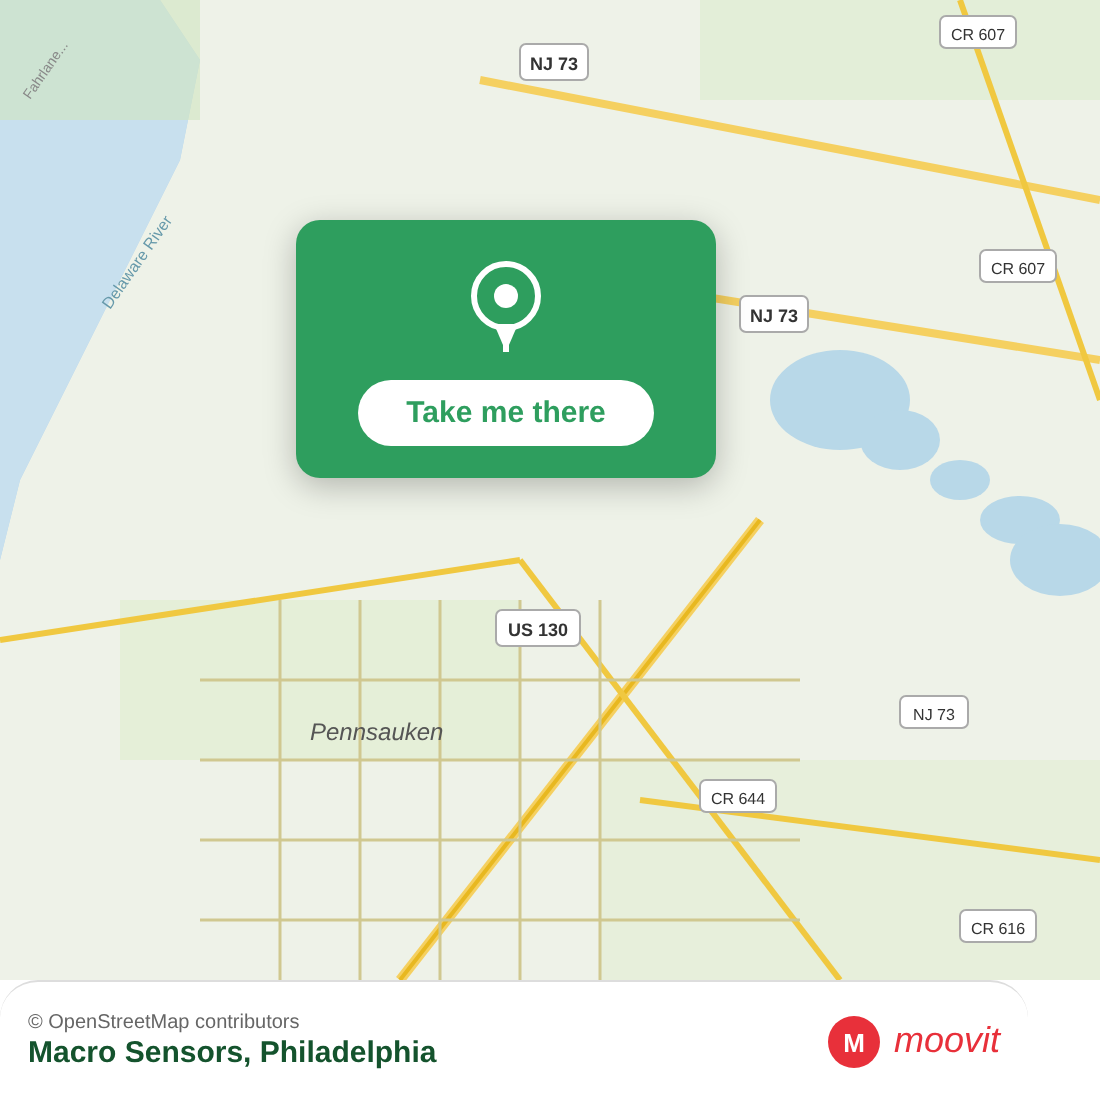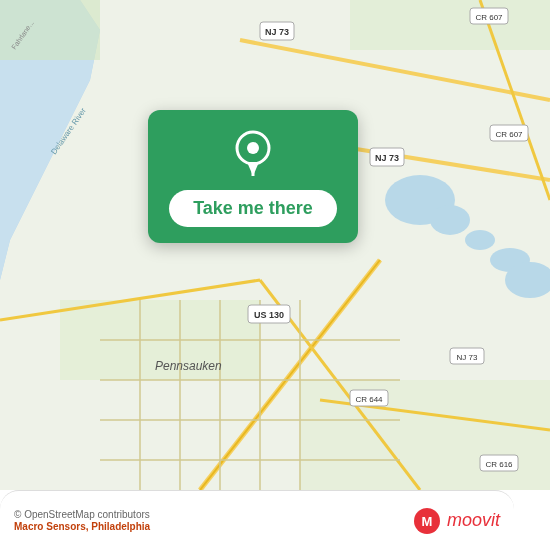--- a/index.html
+++ b/index.html
@@ -45,21 +45,21 @@
       height: 52px;
       margin-bottom: 10px;
     }
 
     #take-me-there-btn {
       background: white;
       color: #2e9e5e;
       border: none;
       border-radius: 24px;
       padding: 8px 24px;
-      font-size: 18px;
+      font-size: 15px;
       font-weight: 600;
       cursor: pointer;
       white-space: nowrap;
     }
 
     
     #bottom-bar {
       width: 514px;
       height: 60px;
       background: white;
@@ -76,23 +76,23 @@
       flex-direction: column;
       gap: 1px;
     }
 
     #osm-attribution {
       font-size: 10px;
       color: #666;
     }
 
     #location-name {
-      font-size: 10px;
+      font-size: 15px;
       font-weight: 600;
-      color: #c2410c;
+      color: #14532d;
     }
 
     #moovit-logo {
       display: flex;
       align-items: center;
       gap: 6px;
     }
 
     #moovit-icon {
       width: 28px;

